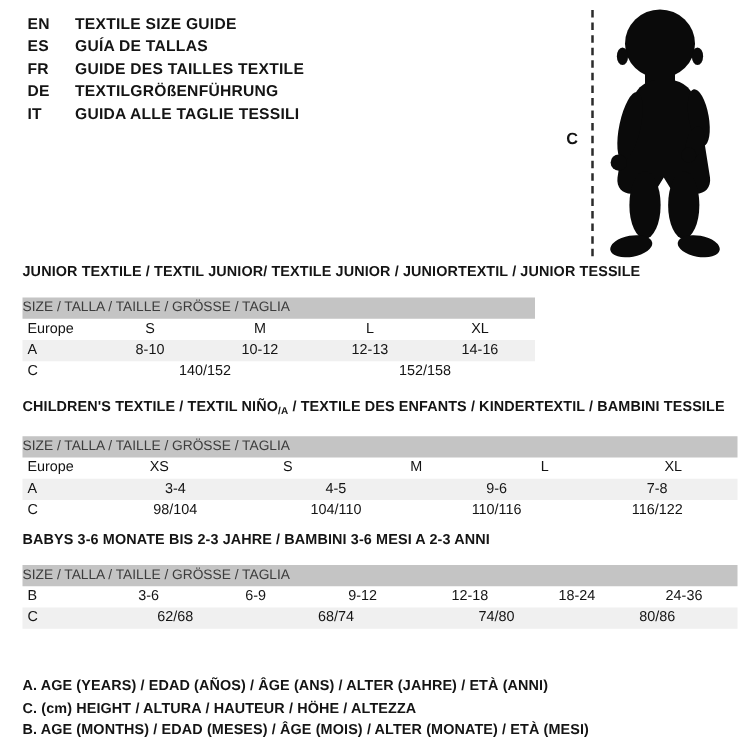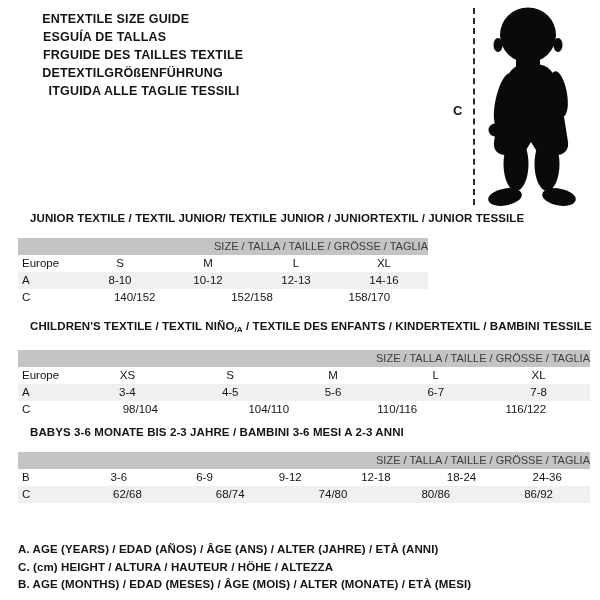--- a/index.html
+++ b/index.html
@@ -1,39 +1,39 @@
 <!DOCTYPE html>
 <html style="--bg: #ffffff; --bar: #c4c4c4; --shade: #f0f0f0; --text: #141414;"><head>
 <meta charset="utf-8">
 <style>
   * { margin: 0; padding: 0; box-sizing: border-box; }
   html, body { width: 600px; height: 600px; background: #fff; }
   body { font-family: "Liberation Sans", "DejaVu Sans", sans-serif; color: var(--text, #141414); }
   #sheet { position: relative; width: 600px; height: 600px; background: var(--bg, #fff); overflow: hidden; }
 
   
-  #languages { position: absolute; top: 10px; left: 22px; text-align: right; }
+  #languages { position: absolute; top: 10px; left: 22px; }
   .lang-row { display: flex; line-height: 18px; font-size: 12.5px; font-weight: 700; letter-spacing: .2px; }
   .lang-code { width: 38px; flex: 0 0 38px; }
   .lang-title { white-space: nowrap; }
 
   
   #height-line { position: absolute; left: 473px; top: 8px; height: 197px; width: 0; border-left: 2px dashed #2b2b2b; }
   #height-label { position: absolute; left: 453px; top: 103px; font-size: 13px; font-weight: 700; }
   #toddler { position: absolute; left: 480px; top: 4px; }
 
   
   #tables section { position: absolute; left: 18px; }
   #tables section:nth-child(1) { top: 210px; width: 410px; }
   #tables section:nth-child(2) { top: 318px; width: 572px; }
   #tables section:nth-child(3) { top: 424px; width: 572px; }
-  .section-title { margin-bottom: 12px; font-size: 11.5px; font-weight: 700; letter-spacing: .1px; margin-left: 12px; }
+  .section-title { margin-bottom: 12px; font-size: 11.5px; font-weight: 700; letter-spacing: .1px; }
   .title-line { line-height: 16px; white-space: nowrap; }
   .title-line .sub { font-size: 8px; vertical-align: -2px; }
-  .size-bar { height: 17px; line-height: 17px; background: var(--bar, #c4c4c4); color: #3c3c3c; font-size: 11px; padding-left: 0; white-space: nowrap; text-align: right; }
+  .size-bar { height: 17px; line-height: 17px; background: var(--bar, #c4c4c4); color: #3c3c3c; font-size: 11px; padding-left: 0; white-space: nowrap; }
   .trow { display: flex; height: 17px; line-height: 17px; font-size: 11.5px; justify-content: space-between; }
   .trow.shaded { background: var(--shade, #f0f0f0); }
   .tlabel { flex: 0 0 58px; padding-left: 4px; }
   .tcell { flex: 1 1 0; text-align: center; white-space: nowrap; }
 
   
   #legend { position: absolute; left: 18px; top: 541px; }
   .legend-line { line-height: 17.5px; font-size: 11.5px; font-weight: 700; white-space: nowrap; letter-spacing: .1px; }
 </style>
 </head>
@@ -112,21 +112,20 @@
             <span class="tlabel">A</span>
             <span class="tcell">8-10</span>
             <span class="tcell">10-12</span>
             <span class="tcell">12-13</span>
             <span class="tcell">14-16</span>
           </div>
           <div class="trow">
             <span class="tlabel">C</span>
             <span class="tcell">140/152</span>
             <span class="tcell">152/158</span>
-            <span class="tcell">158/170</span>
           </div>
         </div>
       </section>
       <section class="size-section">
         <div class="section-title">
           <div class="title-line"><span>CHILDREN'S TEXTILE / TEXTIL NIÑO</span><span class="sub">/A</span><span> / TEXTILE DES ENFANTS / KINDERTEXTIL / BAMBINI TESSILE</span></div>
         </div>
         <div class="size-bar">SIZE / TALLA / TAILLE / GRÖSSE / TAGLIA</div>
         <div class="size-table">
           <div class="trow">
@@ -134,22 +133,21 @@
             <span class="tcell">XS</span>
             <span class="tcell">S</span>
             <span class="tcell">M</span>
             <span class="tcell">L</span>
             <span class="tcell">XL</span>
           </div>
           <div class="trow shaded">
             <span class="tlabel">A</span>
             <span class="tcell">3-4</span>
             <span class="tcell">4-5</span>
-            <span class="tcell">5-6</span>
-            <span class="tcell">6-7</span>
+            <span class="tcell">9-6</span>
             <span class="tcell">7-8</span>
           </div>
           <div class="trow">
             <span class="tlabel">C</span>
             <span class="tcell">98/104</span>
             <span class="tcell">104/110</span>
             <span class="tcell">110/116</span>
             <span class="tcell">116/122</span>
           </div>
         </div>
@@ -168,21 +166,20 @@
             <span class="tcell">12-18</span>
             <span class="tcell">18-24</span>
             <span class="tcell">24-36</span>
           </div>
           <div class="trow shaded">
             <span class="tlabel">C</span>
             <span class="tcell">62/68</span>
             <span class="tcell">68/74</span>
             <span class="tcell">74/80</span>
             <span class="tcell">80/86</span>
-            <span class="tcell">86/92</span>
           </div>
         </div>
       </section>
     </main>
 
   <footer id="legend">
       <div class="legend-line">A. AGE (YEARS) / EDAD (AÑOS) / ÂGE (ANS) / ALTER (JAHRE) / ETÀ (ANNI)</div>
       <div class="legend-line">C. (cm) HEIGHT / ALTURA / HAUTEUR / HÖHE / ALTEZZA</div>
       <div class="legend-line">B. AGE (MONTHS) / EDAD (MESES) / ÂGE (MOIS) / ALTER (MONATE) / ETÀ (MESI)</div>
     </footer>

